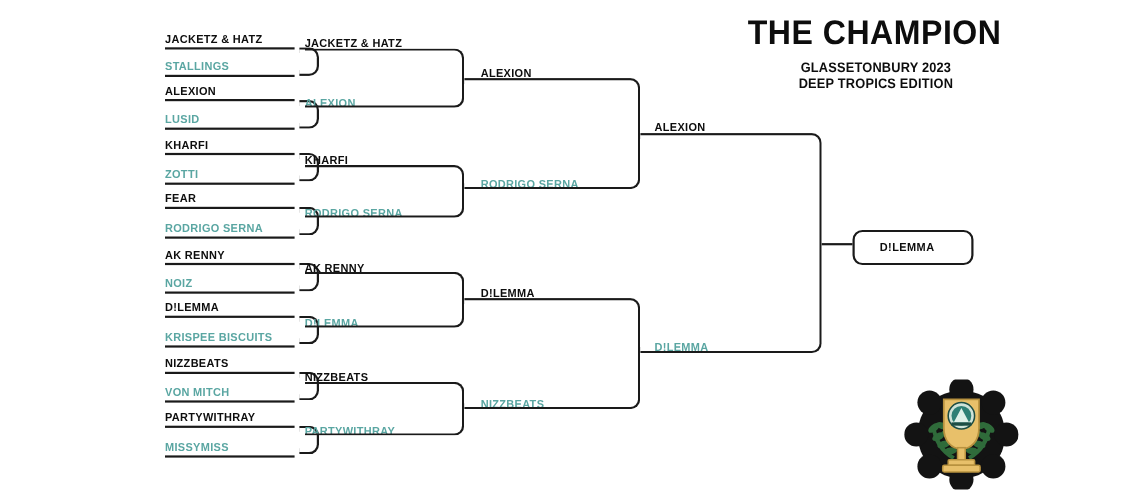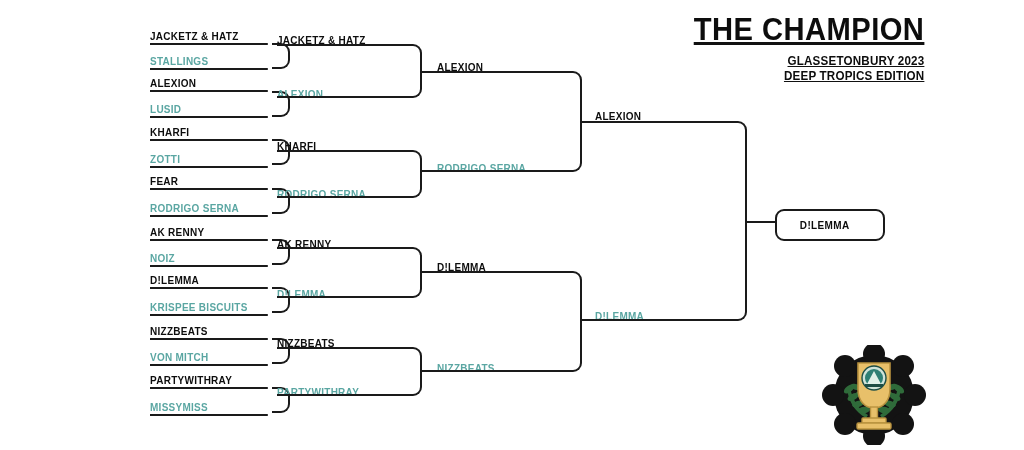--- a/index.html
+++ b/index.html
@@ -16,25 +16,24 @@
     color: #111111;
   }
   #bracket-root {
     position: absolute;
     inset: 0;
   }
 
   
   .title-block {
     position: absolute;
-    right: 100px;
+    right: 114px;
     top: 14px;
-    text-align: right;
+    text-align: center;
     line-height: 1;
-    text-decoration: underline;
   }
   .title-main {
     font-size: 31px;
     font-weight: 700;
     letter-spacing: 0.5px;
     color: #0d0d0d;
     transform: scaleX(0.94);
     transform-origin: right center;
     white-space: nowrap;
   }

